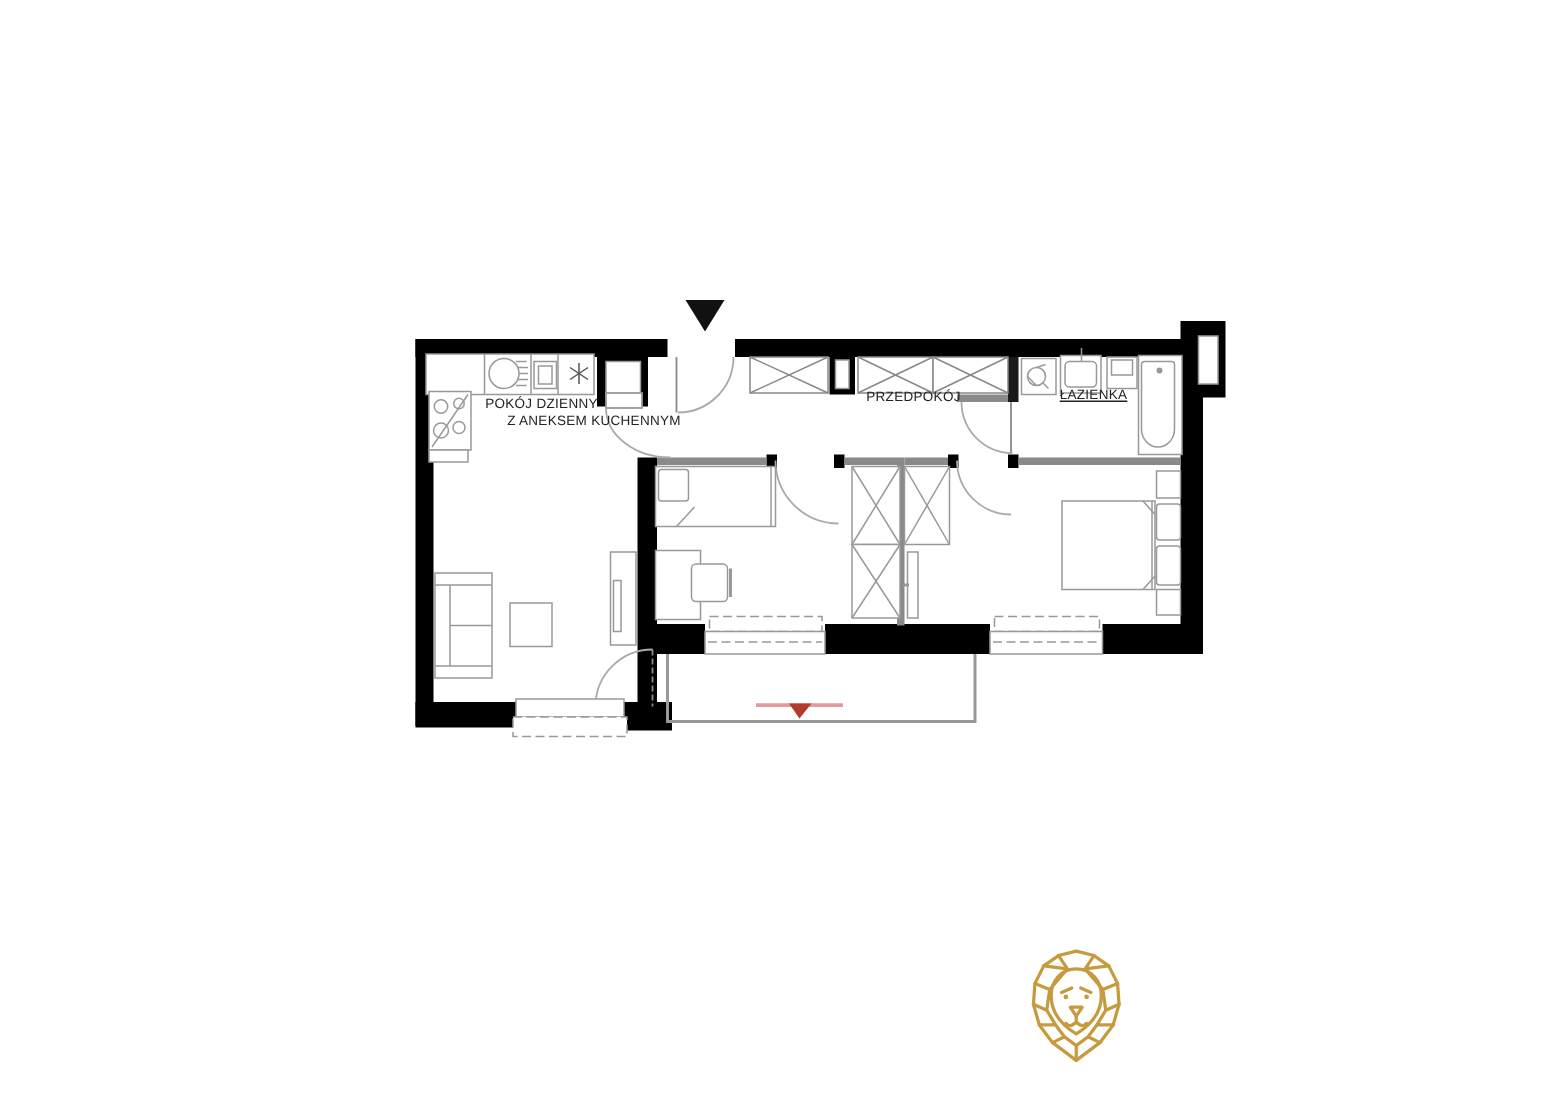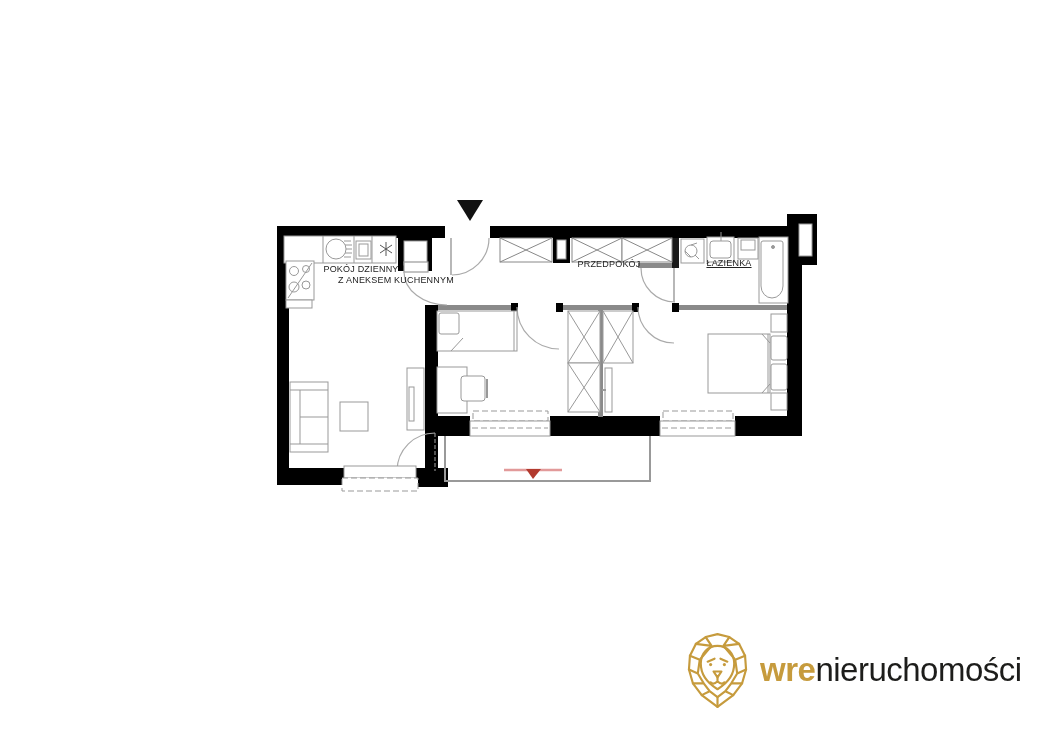--- a/index.html
+++ b/index.html
@@ -244,16 +244,13 @@
     <path d="M32,2 L20,5 L10,12 L4,24 L3,38 L7,52 L16,64 L32,76 L48,64 L57,52 L61,38 L60,24 L54,12 L44,5 Z"></path>
     <path d="M20,5 L26,14 L10,12 M26,14 L14,28 L4,24 M14,28 L12,42 L3,38 M12,42 L18,52 L7,52 M18,52 L24,60 L16,64 M24,60 L32,66 L32,76"></path>
     <path d="M44,5 L38,14 L54,12 M38,14 L50,28 L60,24 M50,28 L52,42 L61,38 M52,42 L46,52 L57,52 M46,52 L40,60 L48,64 M40,60 L32,66"></path>
     <path d="M32,14 C22,14 15,22 15,32 C15,44 22,52 32,58 C42,52 49,44 49,32 C49,22 42,14 32,14 Z"></path>
     <path d="M22,30 L29,27 M35,27 L42,30"></path>
     <circle cx="25" cy="33" r="1.6" fill="#C69B3D" stroke="none"></circle>
     <circle cx="39" cy="33" r="1.6" fill="#C69B3D" stroke="none"></circle>
     <path d="M28,40 L36,40 L32,46 Z"></path>
     <path d="M32,46 L32,50 M32,50 C29,53 27,53 25,51 M32,50 C35,53 37,53 39,51"></path>
   </svg>
-  <div id="logo-text">
-    <span class="gold" style="color:#C69B3D;">wre</span><span class="dark" style="color:#1d1d1b;">nieruchomości</span>
-  </div>
 </div>
 
 </body></html>

